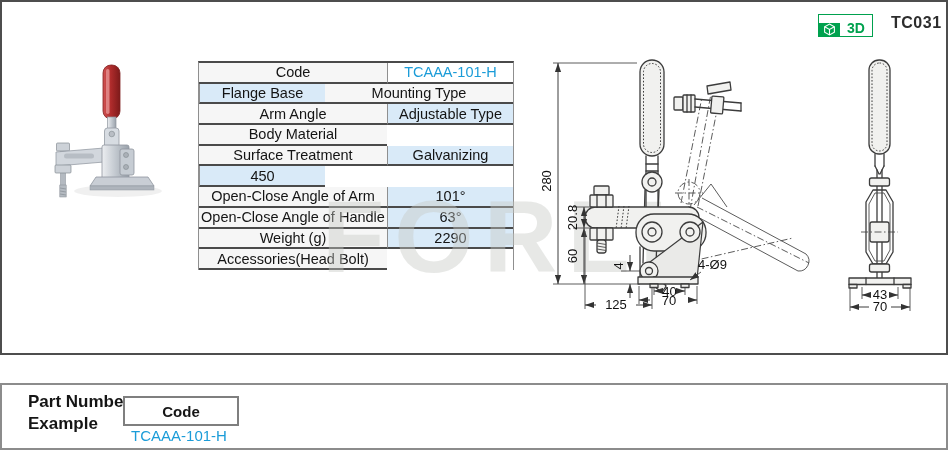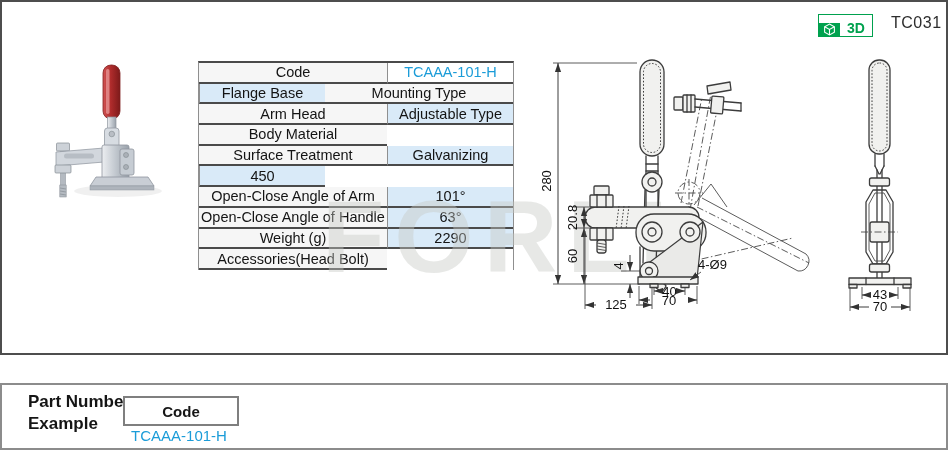--- a/index.html
+++ b/index.html
@@ -5,21 +5,21 @@
   html,body{margin:0;padding:0;background:#fff;font-family:"Liberation Sans",sans-serif;}
   .screen{position:relative;width:950px;height:459px;background:#fff;overflow:hidden;}
 
   .main-box{position:absolute;left:0;top:0;width:944px;height:351px;border:2px solid #4d4d4d;background:#fff;}
   .bottom-box{position:absolute;left:0;top:383px;width:944px;height:63px;border:2px solid #8c8c8c;background:#fff;}
 
   
   .badge{position:absolute;left:818px;top:14px;height:21px;display:flex;z-index:6;border:1px solid #00a14e;background:#fff;cursor:pointer;align-items:flex-end;}
   .badge-icon{width:21px;background:#00a14e;display:flex;align-items:center;justify-content:center;}
   .badge-text{width:32px;display:flex;align-items:center;justify-content:center;color:#00a14e;font-size:14px;font-weight:700;}
-  .product-code{position:absolute;left:891px;top:14px;font-size:16px;color:#2d2d2d;font-weight:400;letter-spacing:.5px;z-index:6;}
+  .product-code{position:absolute;left:891px;top:14px;font-size:16px;color:#2d2d2d;font-weight:700;letter-spacing:.5px;z-index:6;}
 
   
   .spec-table{position:absolute;left:198px;top:61px;z-index:2;border-top:2px solid #4a4a4a;border-left:1px solid #8f8f8f;border-right:1px solid #8f8f8f;}
   .spec-row{display:flex;}
   .spec-cell{display:flex;align-items:center;justify-content:center;height:18.7px;border-bottom:2px solid #4a4a4a;font-size:14.5px;color:#141414;font-weight:500;white-space:nowrap;}
   .spec-label{width:188px;background:#f6f6f6;}
   .spec-value{width:125px;background:#d9eaf8;border-left:1px solid #8f8f8f;}
   .spec-row.first .spec-value{background:#fff;color:#1b9cd8;cursor:pointer;}
 
   
@@ -100,21 +100,21 @@
   <div class="spec-table">
     <div class="spec-row first">
       <div class="spec-cell spec-label">Code</div>
       <div class="spec-cell spec-value">TCAAA-101-H</div>
     </div>
     <div class="spec-row">
       <div class="spec-cell spec-value">Flange Base</div>
       <div class="spec-cell spec-label">Mounting Type</div>
     </div>
     <div class="spec-row">
-      <div class="spec-cell spec-label">Arm Head</div>
+      <div class="spec-cell spec-label">Arm Angle</div>
       <div class="spec-cell spec-value">Adjustable Type</div>
     </div>
     <div class="spec-row">
       <div class="spec-cell spec-label">Body Material</div>
     </div>
     <div class="spec-row">
       <div class="spec-cell spec-label">Surface Treatment</div>
       <div class="spec-cell spec-value">Galvanizing</div>
     </div>
     <div class="spec-row">

